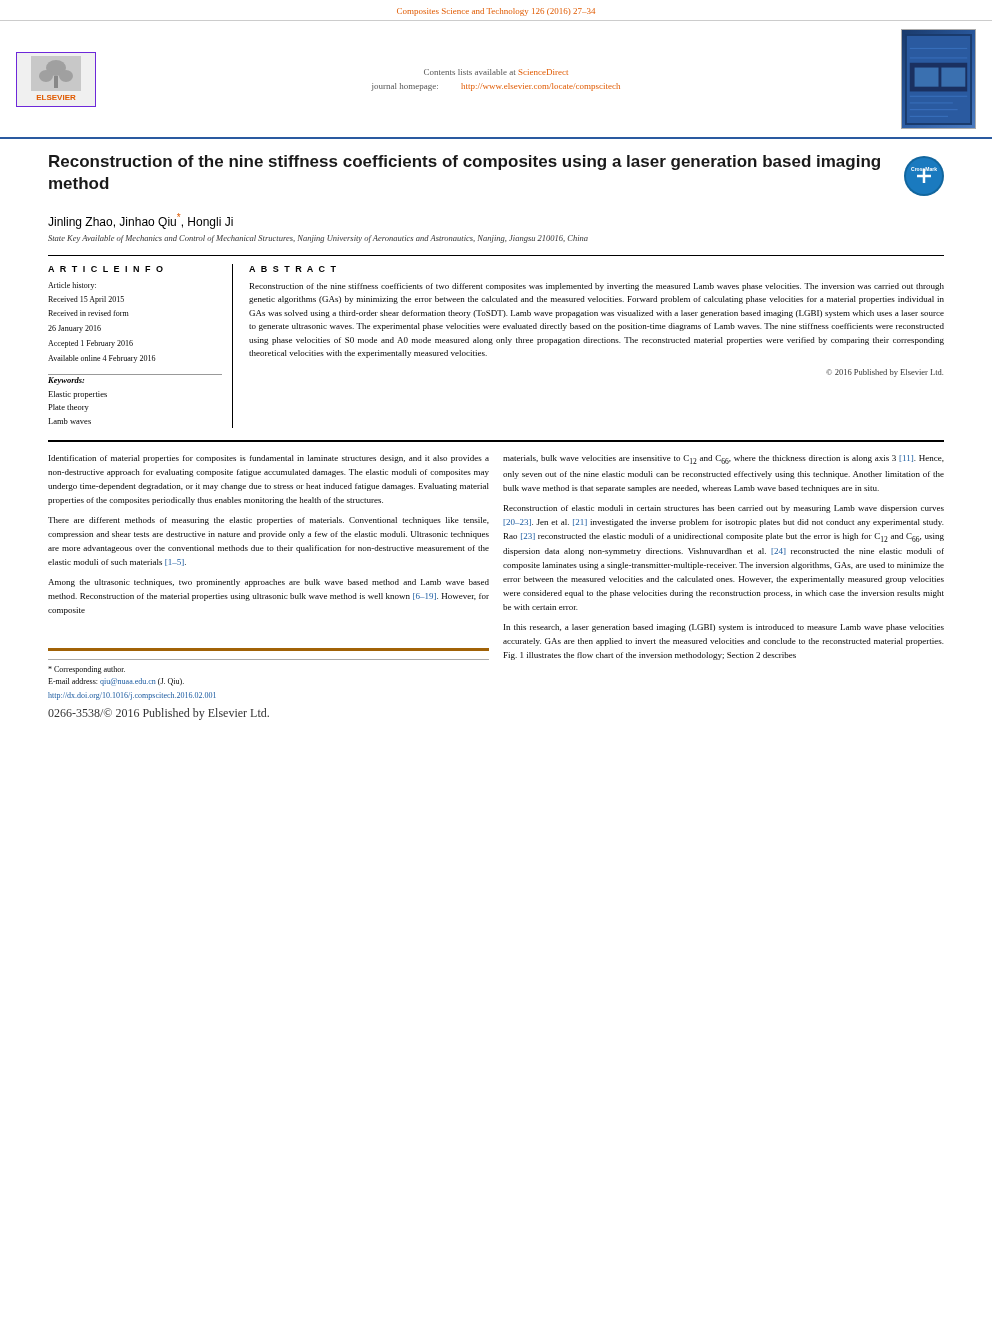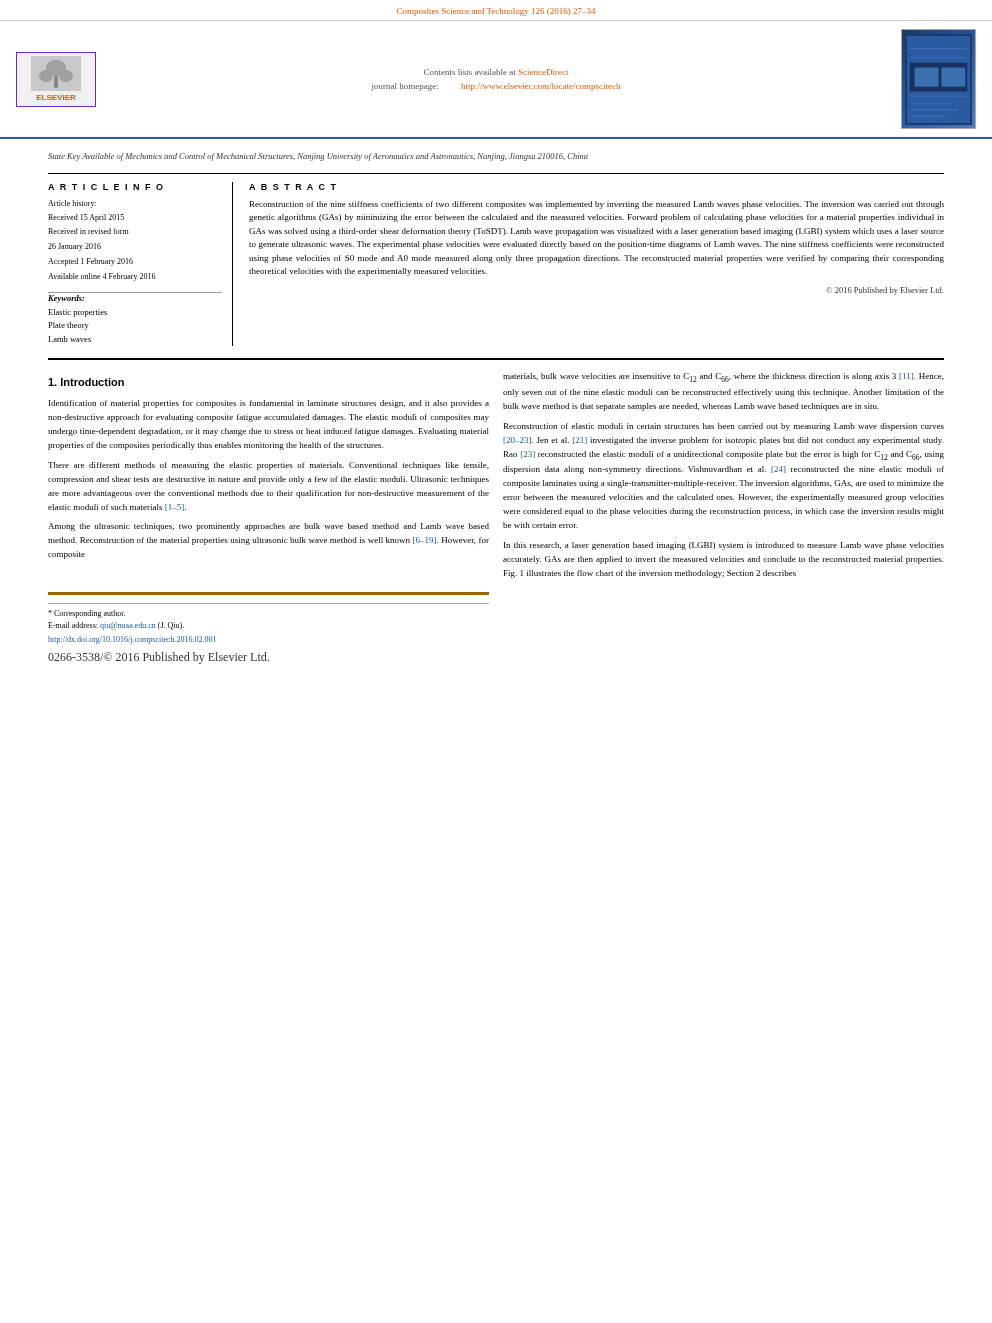--- a/index.html
+++ b/index.html
@@ -384,21 +384,37 @@
           <line x1="5" y1="72" x2="50" y2="72" stroke="#4a8ae0" stroke-width="0.5"></line>
           <line x1="5" y1="79" x2="55" y2="79" stroke="#4a8ae0" stroke-width="0.5"></line>
           <line x1="5" y1="86" x2="45" y2="86" stroke="#4a8ae0" stroke-width="0.5"></line>
         </svg>
       </div>
     </div>
   </div>
 
   <div class="article-content">
 
-
+    <div class="article-title-section">
+      <div class="article-title">Reconstruction of the nine stiffness coefficients of composites using a laser generation based imaging method</div>
+      <div class="crossmark-badge">
+        <div class="crossmark-text">
+          <svg width="36" height="36" viewBox="0 0 36 36">
+            <circle cx="18" cy="18" r="18" fill="#1a7abf"></circle>
+            <text x="18" y="13" text-anchor="middle" fill="white" font-size="5" font-family="Arial">CrossMark</text>
+            <line x1="11" y1="18" x2="25" y2="18" stroke="white" stroke-width="2.5"></line>
+            <line x1="18" y1="11" x2="18" y2="25" stroke="white" stroke-width="2.5"></line>
+          </svg>
+        </div>
+      </div>
+    </div>
+
+    <div class="authors">
+      <span>Jinling Zhao, Jinhao Qiu</span><span style="color:#e05a00; font-size:10px; vertical-align:super;">*</span><span>, Hongli Ji</span>
+    </div>
 
     <div class="affiliation">State Key Available of Mechanics and Control of Mechanical Structures, Nanjing University of Aeronautics and Astronautics, Nanjing, Jiangsu 210016, China</div>
 
     <div class="info-abstract-row">
 
       <div class="article-info-col">
         <div class="col-header">A R T I C L E   I N F O</div>
 
         <div class="article-history">
           <span class="field-label">Article history:</span>
@@ -423,21 +439,20 @@
         <div class="abstract-copyright">© 2016 Published by Elsevier Ltd.</div>
       </div>
 
     </div>
 
     <div class="body-divider"></div>
 
     <div class="body-columns">
 
       <div class="body-col">
-        <div class="section-title">1.  Introduction</div>
 
         <div class="body-text">Identification of material properties for composites is fundamental in laminate structures design, and it also provides a non-destructive approach for evaluating composite fatigue accumulated damages. The elastic moduli of composites may undergo time-dependent degradation, or it may change due to stress or heat induced fatigue damages. Evaluating material properties of the composites periodically thus enables monitoring the health of the structures.</div>
         <div class="body-text">
           There are different methods of measuring the elastic properties of materials. Conventional techniques like tensile, compression and shear tests are destructive in nature and provide only a few of the elastic moduli. Ultrasonic techniques are more advantageous over the conventional methods due to their qualification for non-destructive measurement of the elastic moduli of such materials <span class="inline-ref">[1–5]</span>.
         </div>
         <div class="body-text">
           Among the ultrasonic techniques, two prominently approaches are bulk wave based method and Lamb wave based method. Reconstruction of the material properties using ultrasonic bulk wave method is well known <span class="inline-ref">[6–19]</span>. However, for composite
         </div>
 
         <div style="margin-top: 30px; border-top: 3px solid #a16207; padding-top: 4px;">

